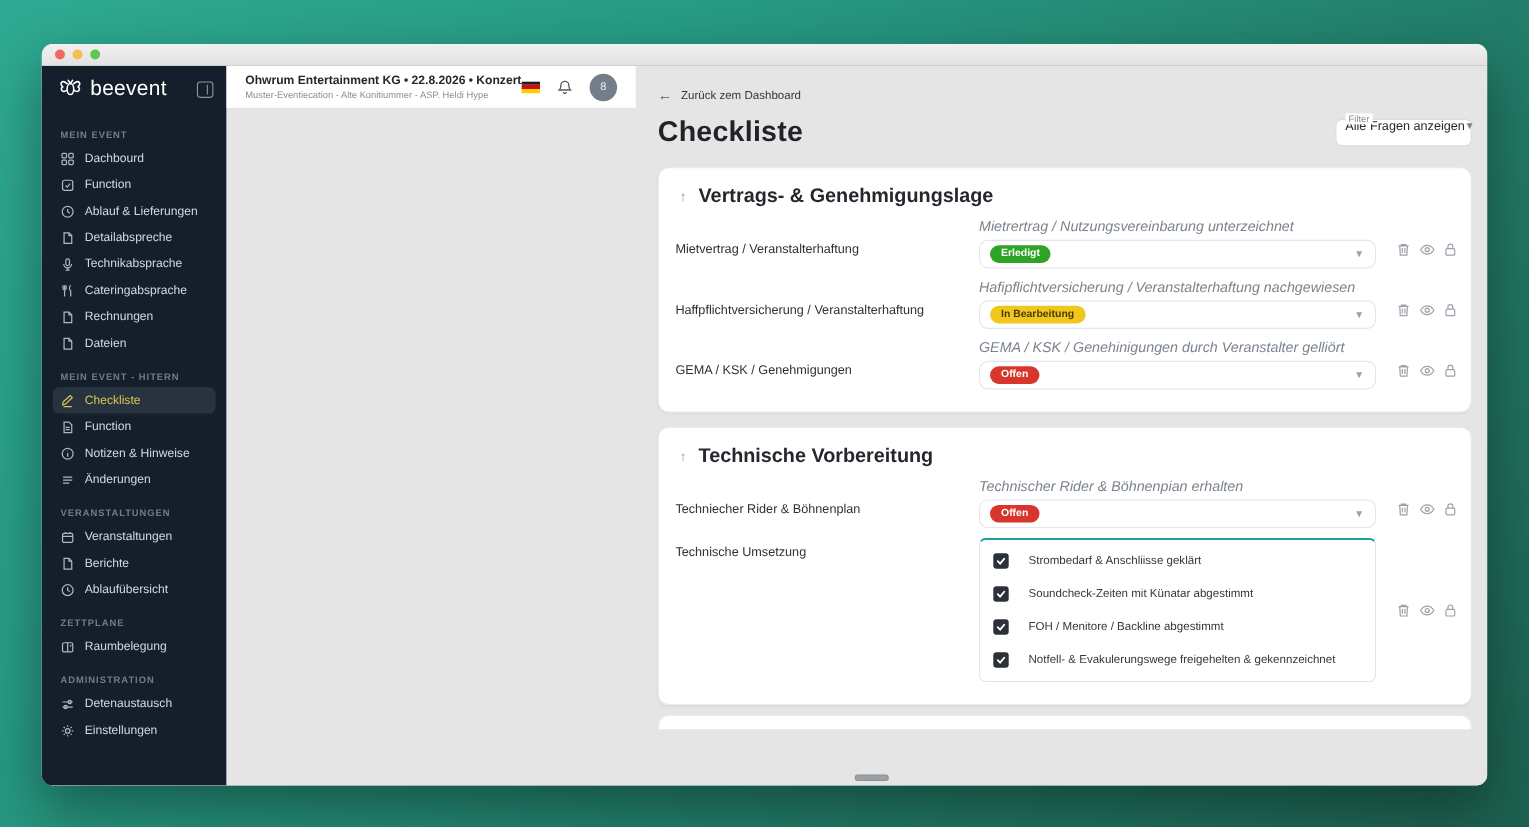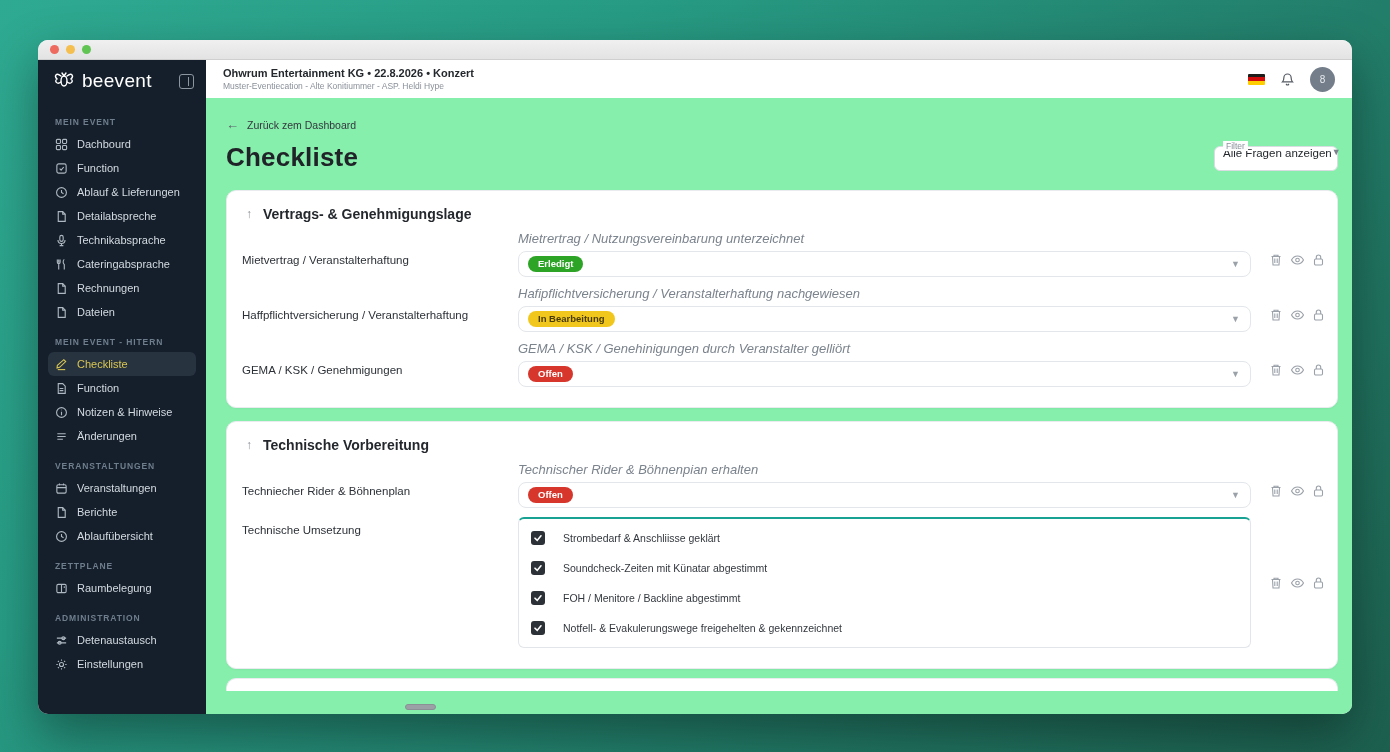--- a/index.html
+++ b/index.html
@@ -25,21 +25,21 @@
   .side-toggle::after { content:""; width:4px; height:9px; border-right:1.3px solid #8b96a1; }
   .side-nav { flex:1; padding:2px 10px 10px; }
   .side-label { font-size:8.5px; letter-spacing:.9px; color:#6f7e8d; margin:13px 7px 5px; font-weight:700; }
   .side-item { display:flex; align-items:center; gap:9px; height:24px; padding:0 7px; border-radius:6px;
     font-size:11px; color:#d3dae0; cursor:pointer; white-space:nowrap; }
   .side-item svg { width:13px; height:13px; flex:0 0 auto; stroke:#aeb8c2; }
   .side-item.active { background:#273440; color:#d9c552; }
   .side-item.active svg { stroke:#d9c552; }
 
   
-  .main-col { flex:1; min-width:0; display:flex; flex-direction:column; background:#86efac; }
+  .main-col { flex:1; min-width:0; display:flex; background:#e5e5e5; }
   .topbar { flex:0 0 auto; height:38px; background:#fff; display:flex; align-items:center; padding:0 17px; }
   .event-head .t1 { font-size:11px; font-weight:700; color:#24282d; }
   .event-head .t2 { font-size:8.5px; color:#8a9099; margin-top:2px; }
   .topbar-right { margin-left:auto; display:flex; align-items:center; gap:15px; }
   .flag { width:17px; height:11px; display:flex; flex-direction:column; border-radius:1px; overflow:hidden; cursor:pointer; }
   .flag div { flex:1; }
   .flag .b{background:#1d1d1b;} .flag .r{background:#d00c0c;} .flag .g{background:#ffce00;}
   .bell { cursor:pointer; display:flex; }
   .avatar { width:25px; height:25px; border-radius:50%; background:#747e8b; color:#e8eaee;
     font-size:10px; display:flex; align-items:center; justify-content:center; cursor:pointer; }
@@ -54,21 +54,21 @@
   .filter-box .flabel { position:absolute; top:-6px; left:8px; background:#fdfdfe; padding:0 3px; font-size:8.5px; color:#8a9099; }
   .filter-box .fvalue { font-size:11.5px; color:#24282d; white-space:nowrap; }
   .filter-box .fchev { margin-left:auto; font-size:9px; color:#7c838c; }
 
   .card { background:#fff; border:1px solid #e9ebef; border-radius:10px; box-shadow:0 1px 2px rgba(16,24,40,.04);
     padding:15px 10px 20px 15px; }
   .card.c1 { margin-top:17px; }
   .card.c2 { margin-top:13px; }
   .sec-head { display:flex; align-items:center; gap:11px; padding-left:4px; cursor:pointer; }
   .sec-arrow { color:#8c939b; font-size:12px; }
-  .sec-title { font-size:14px; font-weight:700; color:#24282d; }
+  .sec-title { font-size:18px; font-weight:700; color:#24282d; }
 
   .qrow { display:flex; margin-top:9px; }
   .qrow-label { flex:0 0 276px; font-size:11.5px; color:#2c3137; padding-top:23px; padding-right:14px; }
   .qrow.checkrow .qrow-label { padding-top:7px; }
   .qrow-mid { flex:1; min-width:0; }
   .q-label { font-size:13px; color:#7b838d; margin-bottom:5px;font-style:italic; }
   .q-select { height:26px; background:#fff; border:1px solid #e3e6ea; border-radius:8px;
     display:flex; align-items:center; padding:0 10px 0 9px; cursor:pointer; }
   .badge { font-size:9.5px; font-weight:700; padding:3px 10px; border-radius:10px; line-height:1; }
   .badge.done { background:#2da426; color:#fff; }

